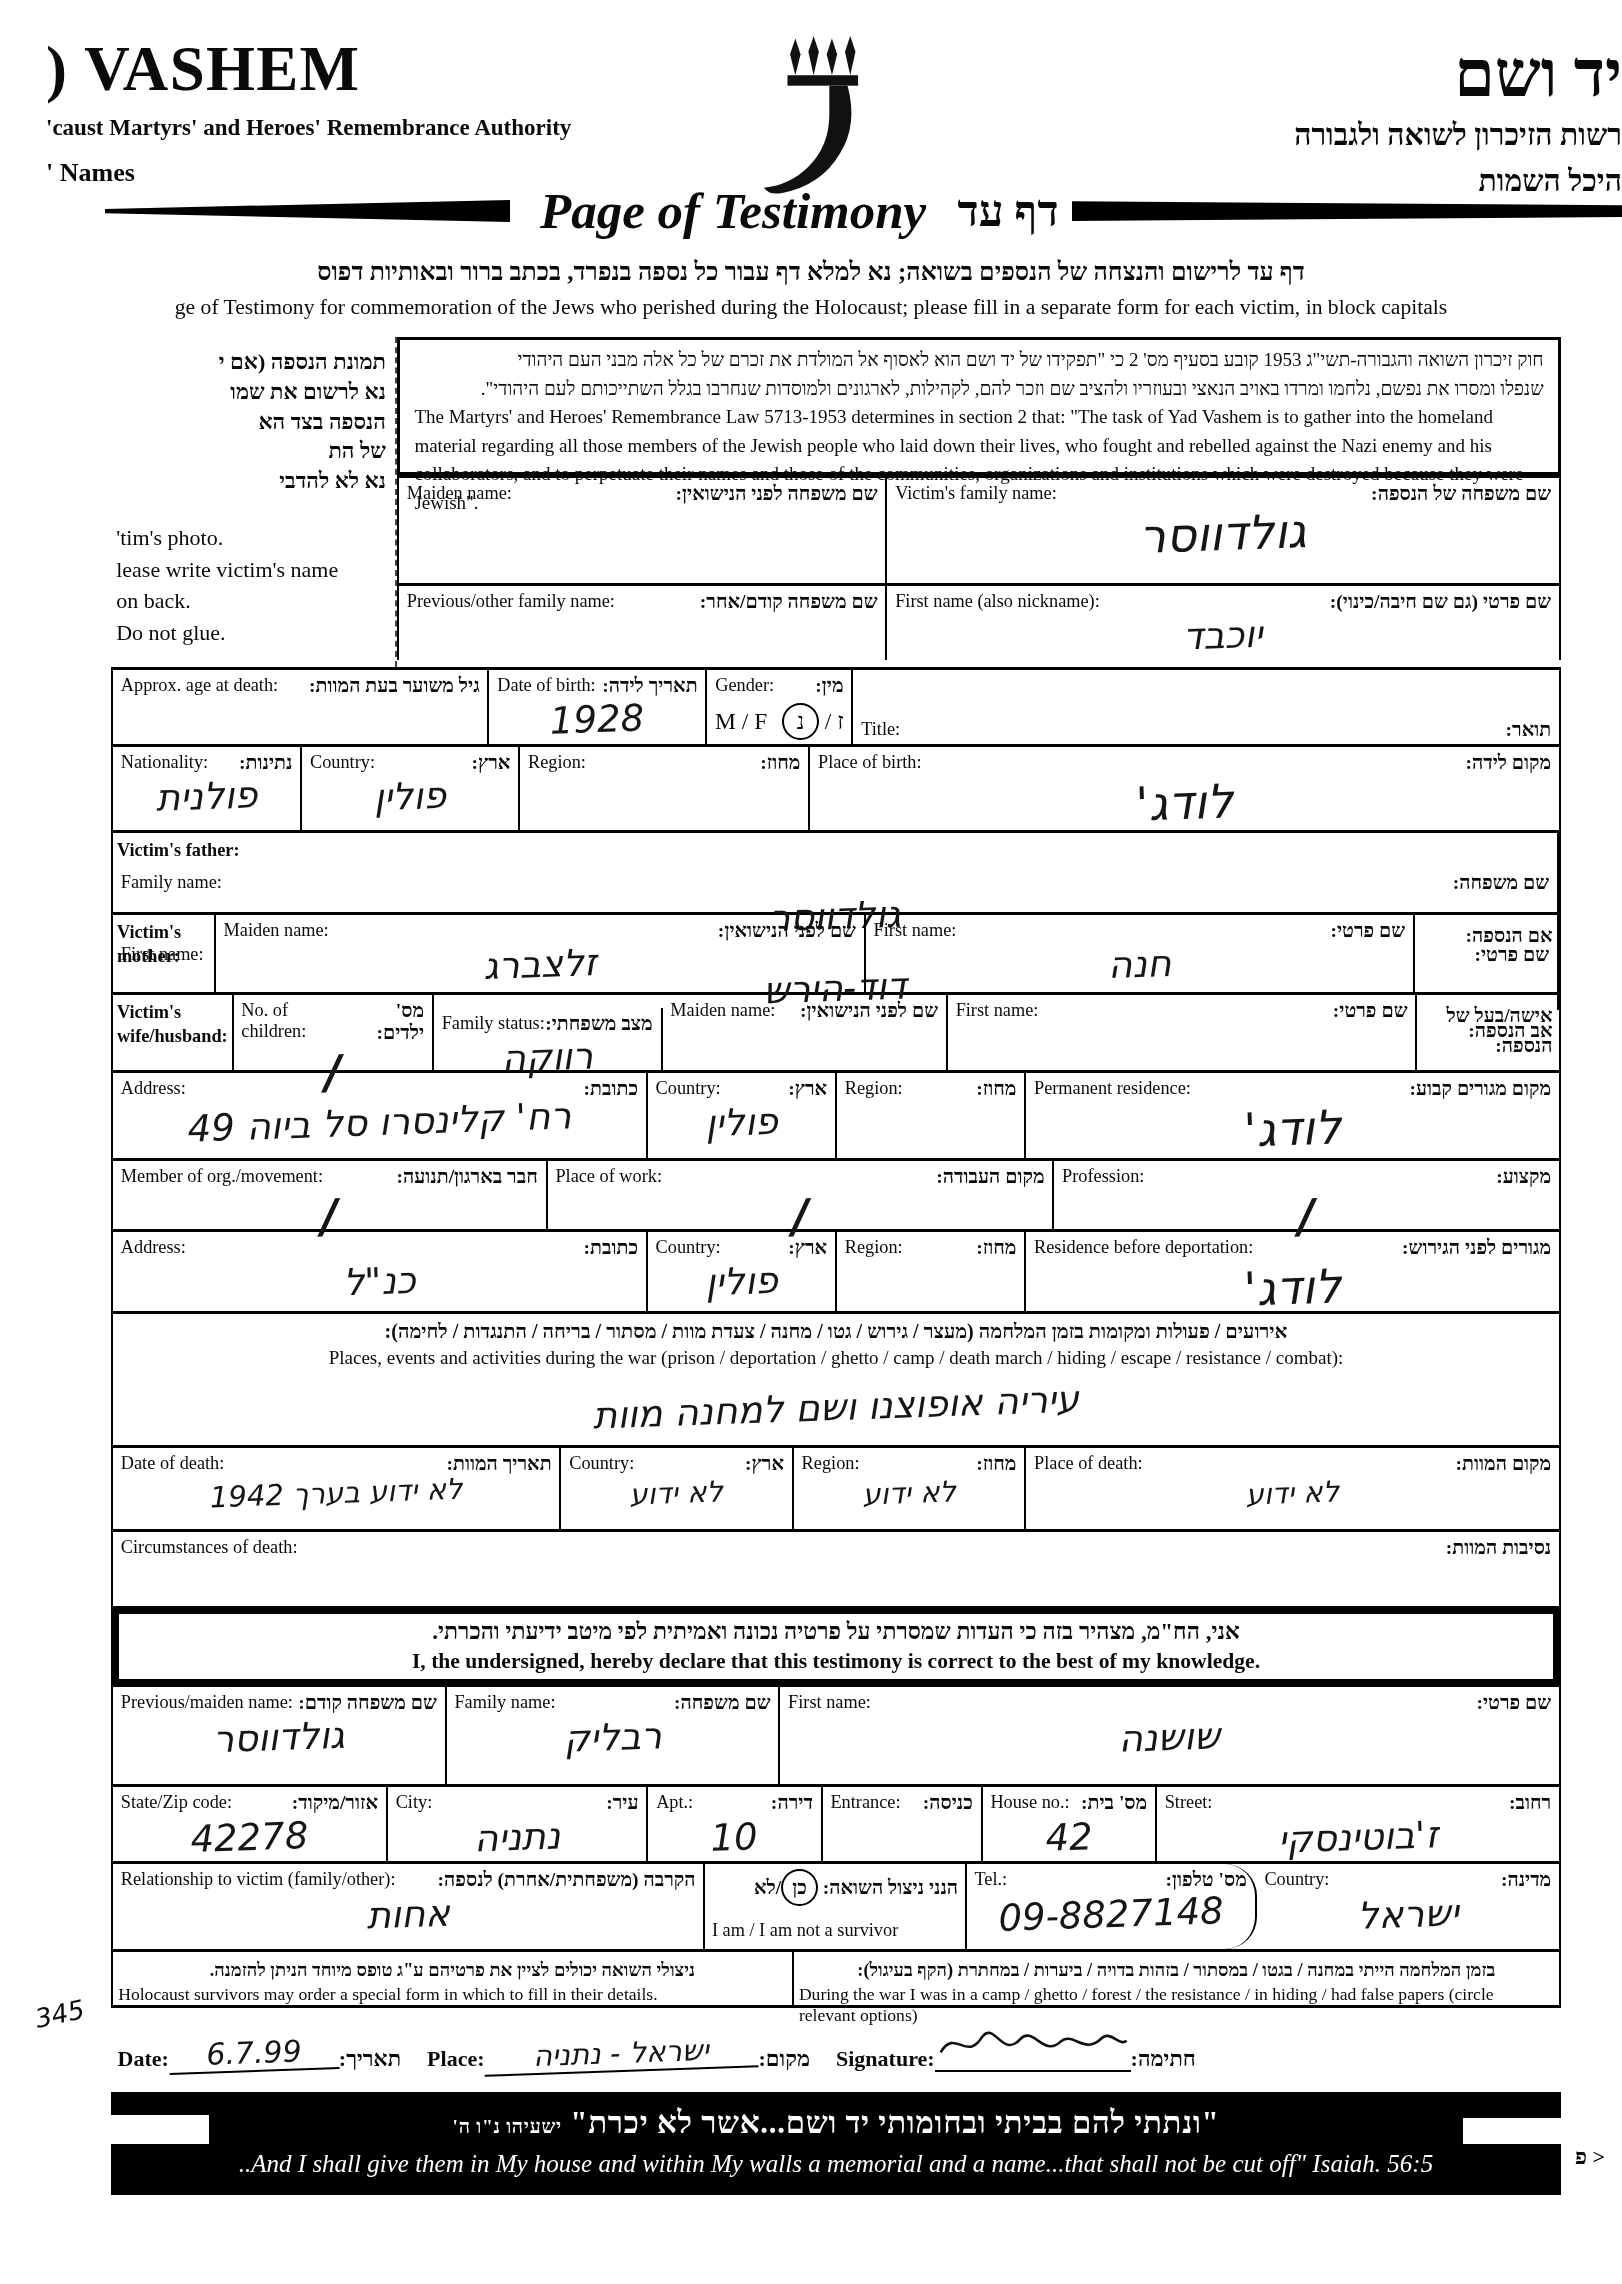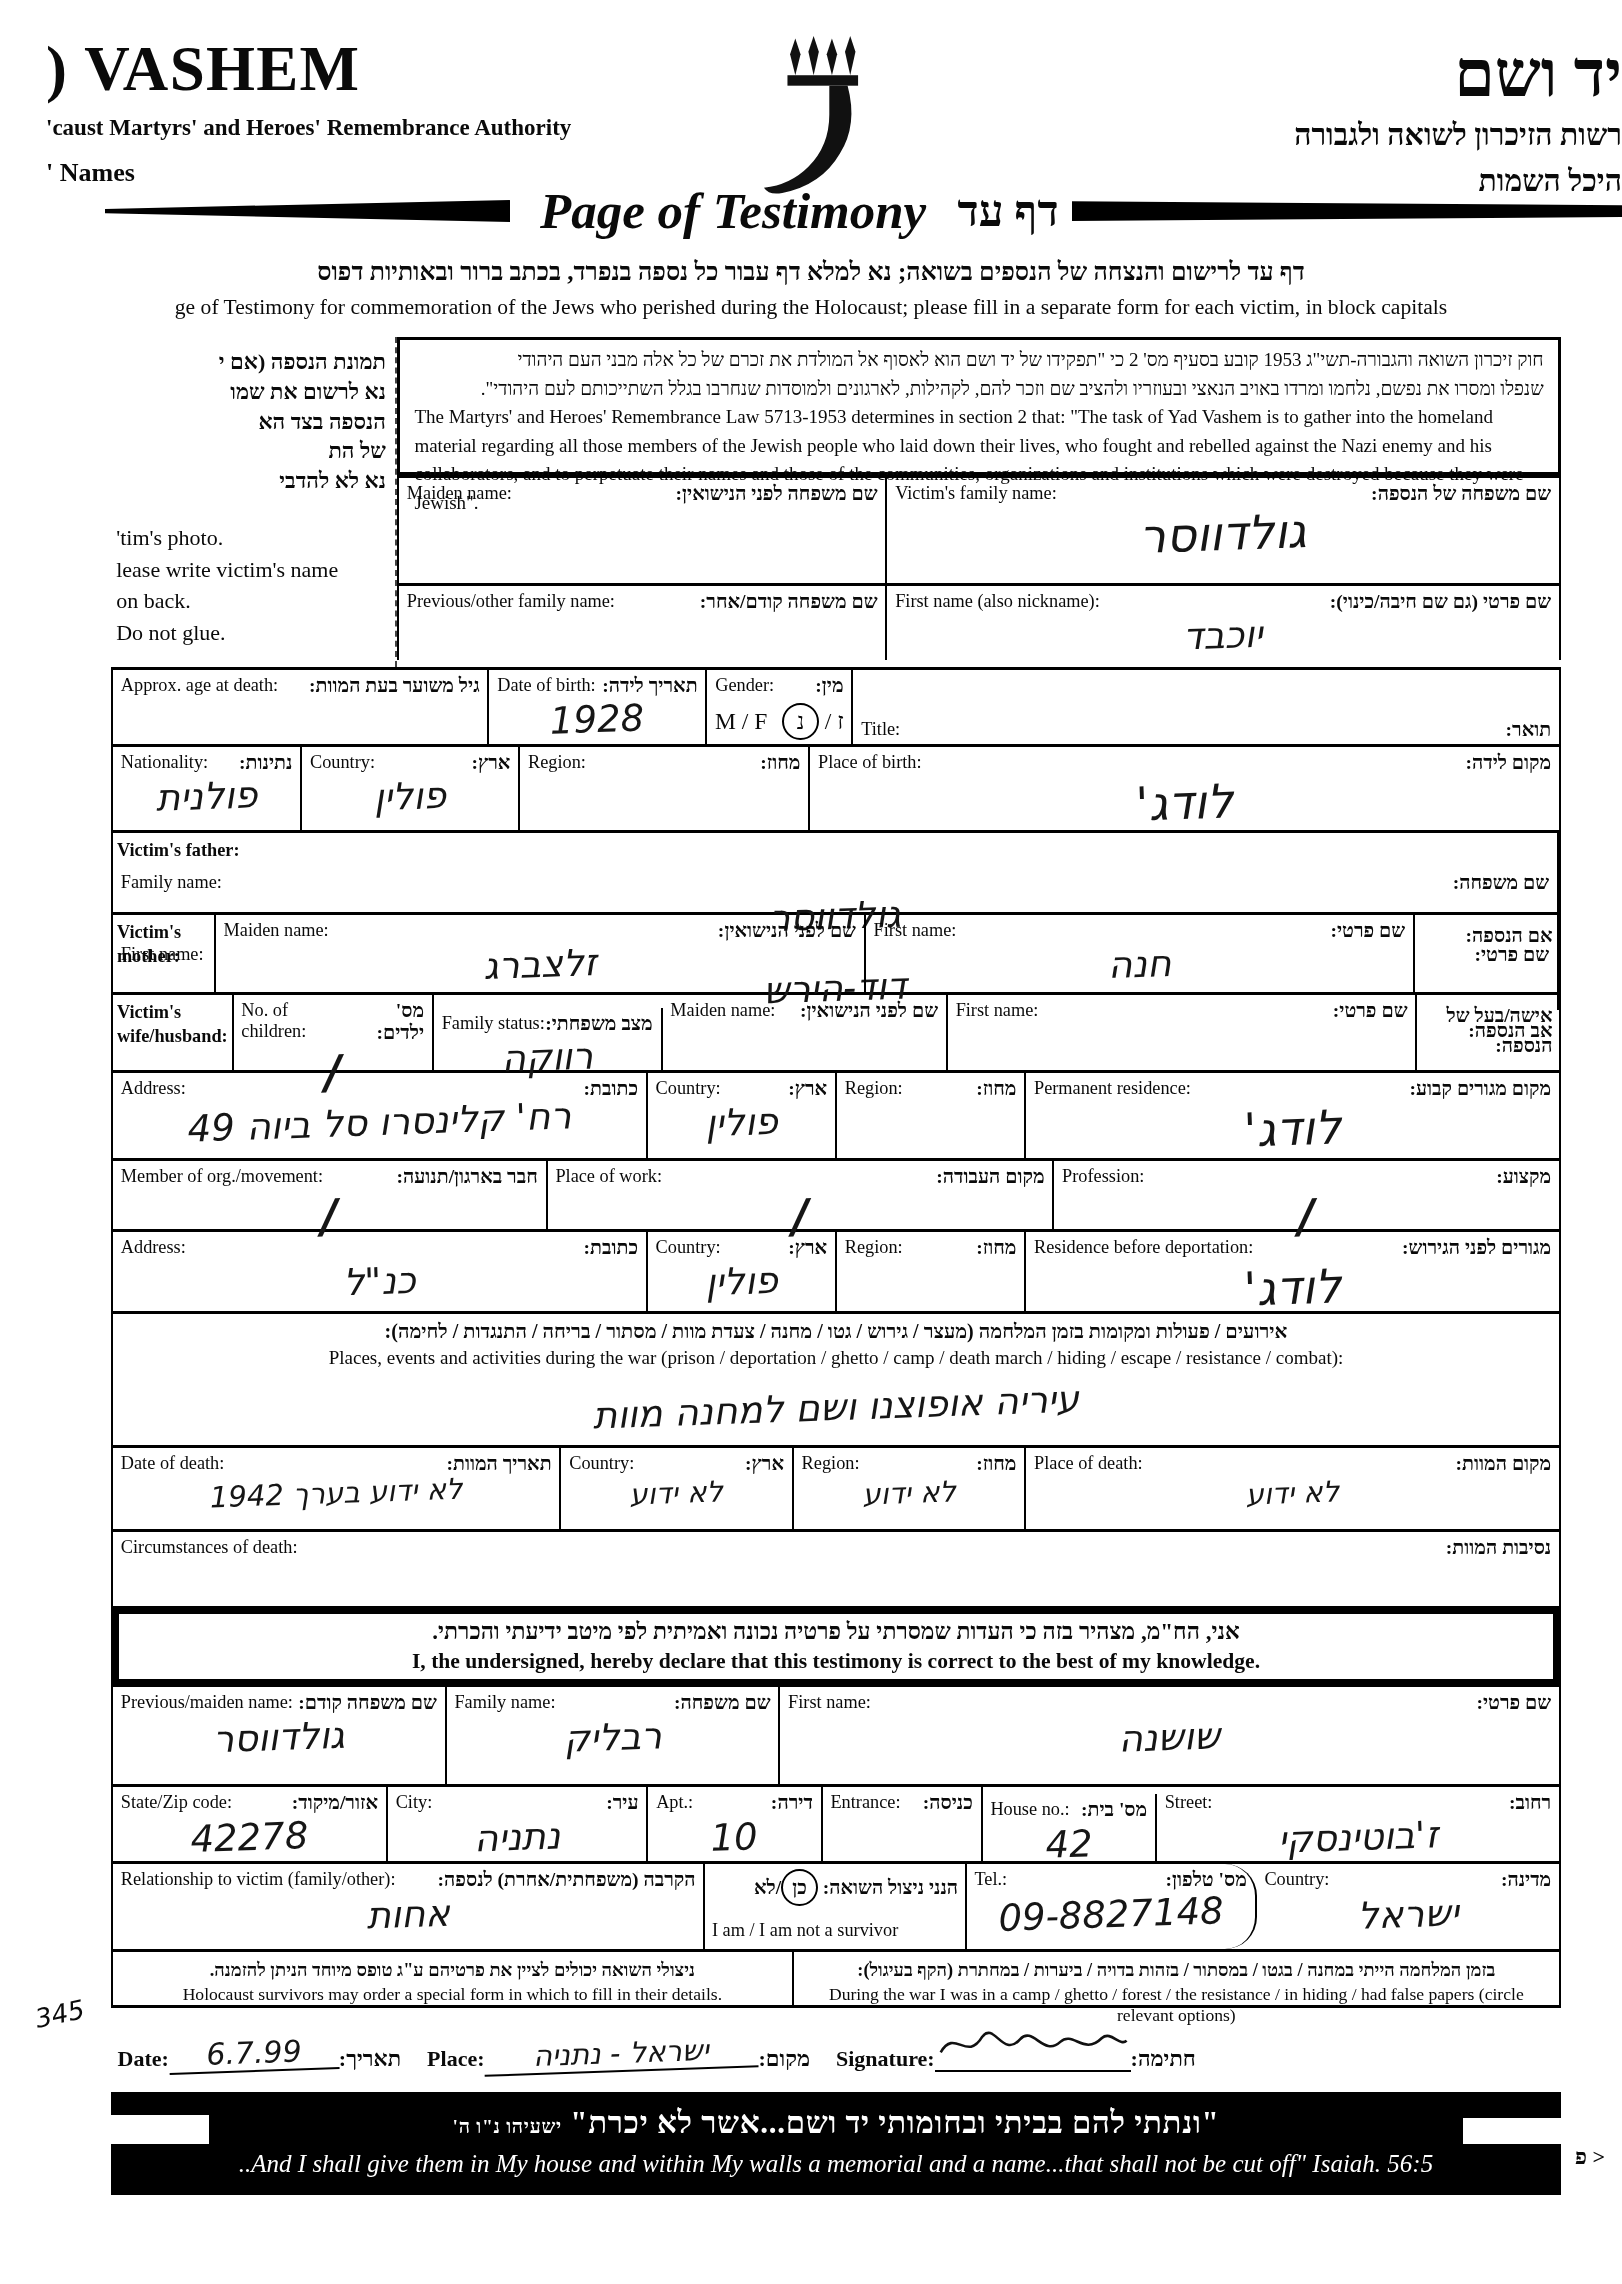--- a/index.html
+++ b/index.html
@@ -64,21 +64,21 @@
   .war-he{direction:rtl;text-align:center;font-size:20px;font-weight:bold;padding-top:6.5px;}
   .war-en{text-align:center;font-size:19px;padding-top:3.9px;}
 
   
   .decl{border:8.5px solid #000;margin-top:-0.7px;text-align:center;padding:5.2px 6.5px;}
   .decl-he{direction:rtl;font-size:23px;font-weight:bold;}
   .decl-en{font-size:21.6px;font-weight:bold;margin-top:3.9px;}
 
   
   .note-he{direction:rtl;text-align:center;font-size:18.3px;font-weight:bold;padding:5.2px 6.5px 0 6.5px;}
-  .note-en{text-align:center;font-size:17.6px;padding:2.6px 5.2px 5.2px 5.2px;}
+  .note-en{text-align:left;font-size:17.6px;padding:2.6px 5.2px 5.2px 5.2px;}
 
   
   .sigrow{display:flex;align-items:flex-end;font-size:22px;font-weight:bold;margin-top:17px;padding:0 6.5px;}
   .sigrow .slot{display:flex;align-items:flex-end;margin-right:26px;}
   .sigline{display:inline-block;border-bottom:2.6px solid #000;min-width:170px;text-align:center;}
   .sig-svg{display:inline-block;border-bottom:2.6px solid #000;min-width:196px;}
 
   
   .banner{background:#000;color:#fff;text-align:center;margin-top:19.6px;padding:13px 0 17px 0;position:relative;}
   .banner-he{direction:rtl;font-size:31px;font-weight:bold;letter-spacing:0.7px;}
@@ -520,21 +520,21 @@
             <span class="lhe">דירה:</span>
             </div>
           <div class="hw num">10</div>
         </div>
         <div class="c" style="flex:11;">
           <div class="labels">
               <span class="len">Entrance:</span>
             <span class="lhe">כניסה:</span>
             </div>
         </div>
-        <div class="c" style="flex:12;margin-top:7px;">
+        <div class="c" style="flex:12;">
           <div class="labels">
               <span class="len">House no.:</span>
             <span class="lhe">מס' בית:</span>
             </div>
           <div class="hw num">42</div>
         </div>
         <div class="c" style="flex:28;">
           <div class="labels">
               <span class="len">Street:</span>
             <span class="lhe">רחוב:</span>

